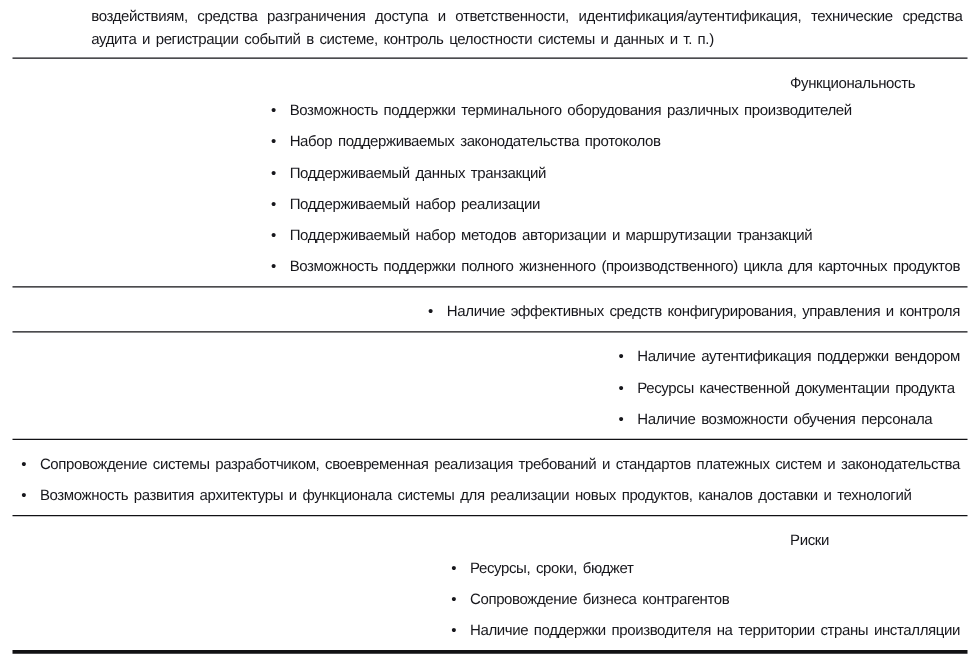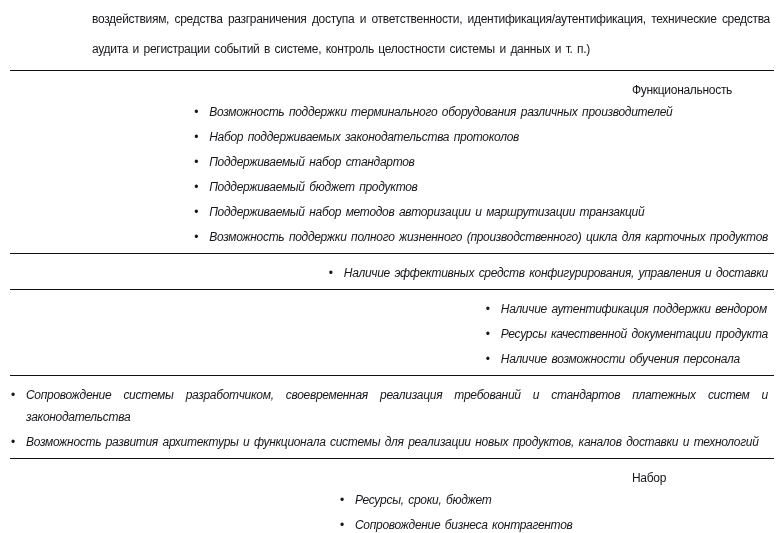--- a/index.html
+++ b/index.html
@@ -15,22 +15,22 @@
     color: #17171c;
     font-family: "Liberation Sans", sans-serif;
     font-size: 12px;
     letter-spacing: -0.3px;
     word-spacing: 1.5px;
     overflow: hidden;
     box-sizing: border-box;
   }
   
   .cont-para {
-    margin: 4px 12px 6px 92px;
-    line-height: 30px;
+    margin: 4px 12px 6px 73px;
+    line-height: 18px;
     text-align: justify;
   }
   
   .crit-table {
     margin: 0 8px 0 10px;
     border-bottom: 3px solid #111114;
   }
   .t-row {
     display: flex;
     align-items: flex-end;
@@ -64,21 +64,20 @@
   .bullet {
     width: 15px;
     flex-shrink: 0;
     text-align: left;
     padding-left: 1px;
     line-height: 22px;
   }
   .li-text {
     flex: 1;
     text-align: justify;
-    font-style: italic;
   }
 </style>
 </head>
 <body>
 
 <div class="page">
 
   <div class="cont-para">воздействиям, средства разграничения доступа и ответственности, идентификация/аутентификация, технические средства аудита и регистрации событий в системе, контроль целостности системы и данных и т. п.)</div>
 
   <div class="crit-table">
@@ -89,42 +88,42 @@
         <li>
             <span class="bullet">•</span>
             <span class="li-text">Возможность поддержки терминального оборудования различных производителей</span>
           </li>
         <li>
             <span class="bullet">•</span>
             <span class="li-text">Набор поддерживаемых законодательства протоколов</span>
           </li>
         <li>
             <span class="bullet">•</span>
-            <span class="li-text">Поддерживаемый набор стандартов</span>
+            <span class="li-text">Поддерживаемый данных транзакций</span>
           </li>
         <li>
             <span class="bullet">•</span>
-            <span class="li-text">Поддерживаемый бюджет продуктов</span>
+            <span class="li-text">Поддерживаемый набор реализации</span>
           </li>
         <li>
             <span class="bullet">•</span>
             <span class="li-text">Поддерживаемый набор методов авторизации и маршрутизации транзакций</span>
           </li>
         <li>
             <span class="bullet">•</span>
             <span class="li-text">Возможность поддержки полного жизненного (производственного) цикла для карточных продуктов</span>
           </li>
       </ul>
     </div>
 
     <div class="t-row">
       <ul class="t-items">
         <li>
             <span class="bullet">•</span>
-            <span class="li-text">Наличие эффективных средств конфигурирования, управления и доставки</span>
+            <span class="li-text">Наличие эффективных средств конфигурирования, управления и контроля</span>
           </li>
       </ul>
     </div>
 
     <div class="t-row">
       <ul class="t-items">
         <li>
             <span class="bullet">•</span>
             <span class="li-text">Наличие аутентификация поддержки вендором</span>
           </li>
@@ -146,21 +145,21 @@
             <span class="li-text">Сопровождение системы разработчиком, своевременная реализация требований и стандартов платежных систем и законодательства</span>
           </li>
         <li>
             <span class="bullet">•</span>
             <span class="li-text">Возможность развития архитектуры и функционала системы для реализации новых продуктов, каналов доставки и технологий</span>
           </li>
       </ul>
     </div>
 
     <div class="t-row">
-      <div class="t-label">Набор</div>
+      <div class="t-label">Риски</div>
       <ul class="t-items">
         <li>
             <span class="bullet">•</span>
             <span class="li-text">Ресурсы, сроки, бюджет</span>
           </li>
         <li>
             <span class="bullet">•</span>
             <span class="li-text">Сопровождение бизнеса контрагентов</span>
           </li>
         <li>

